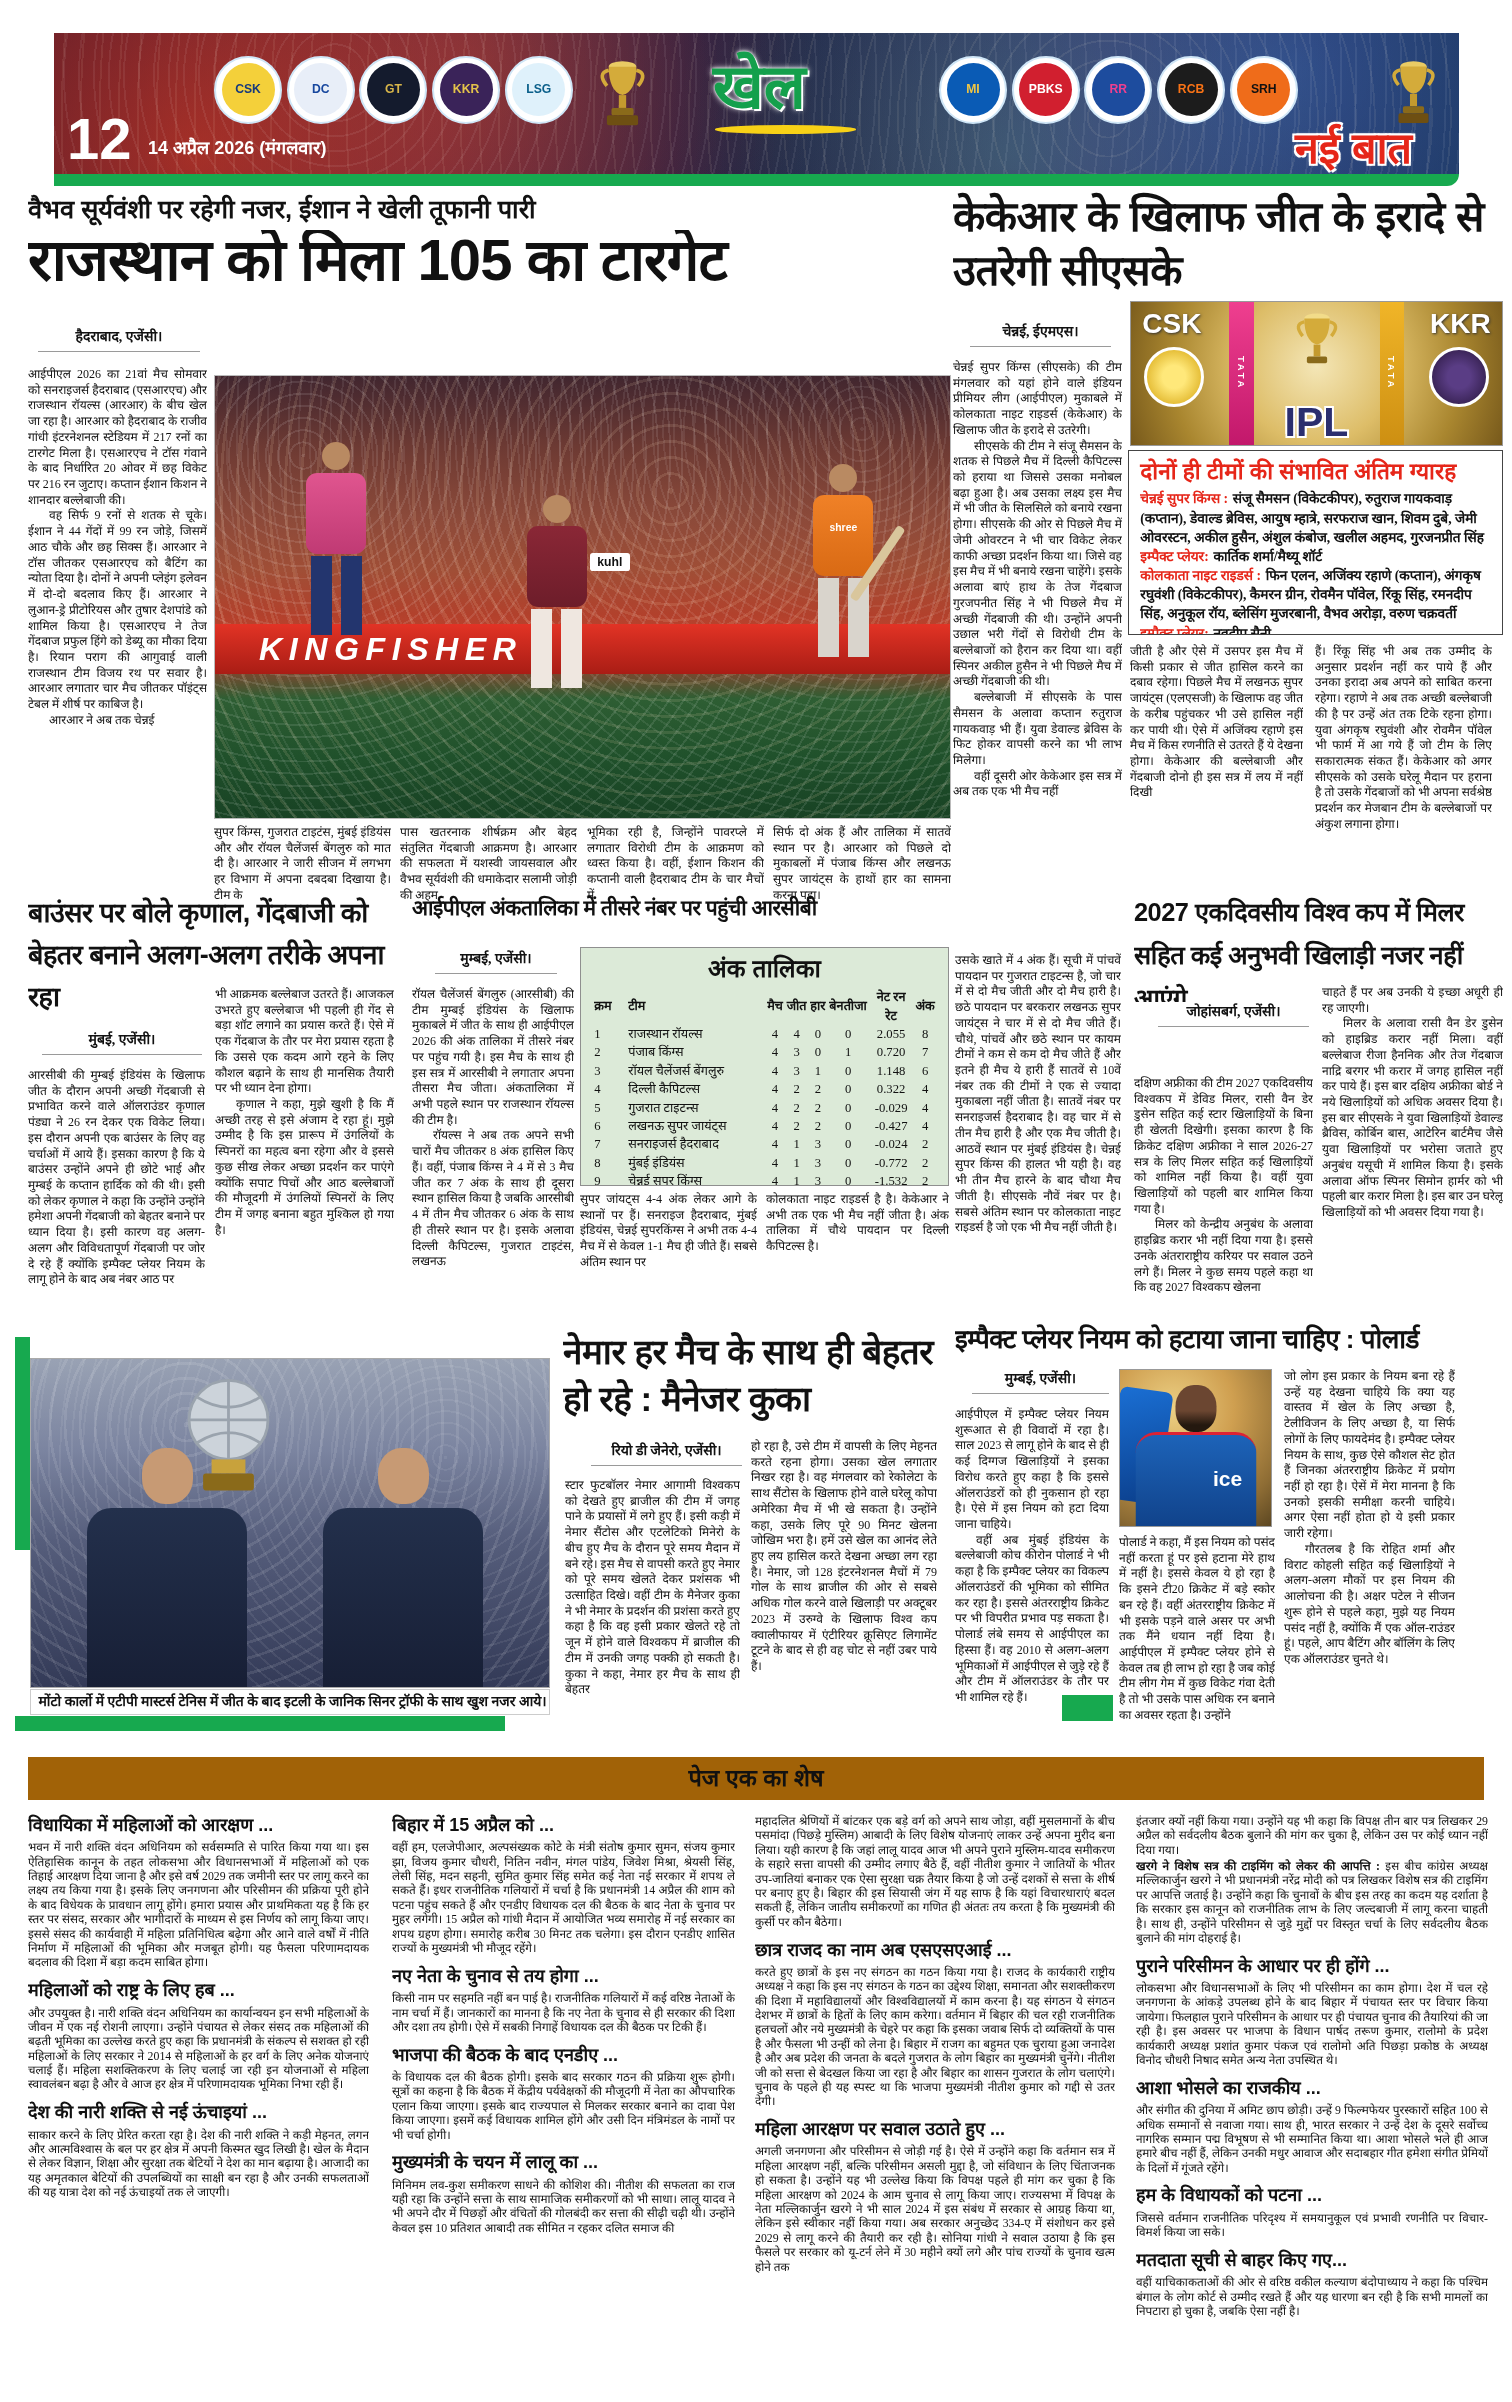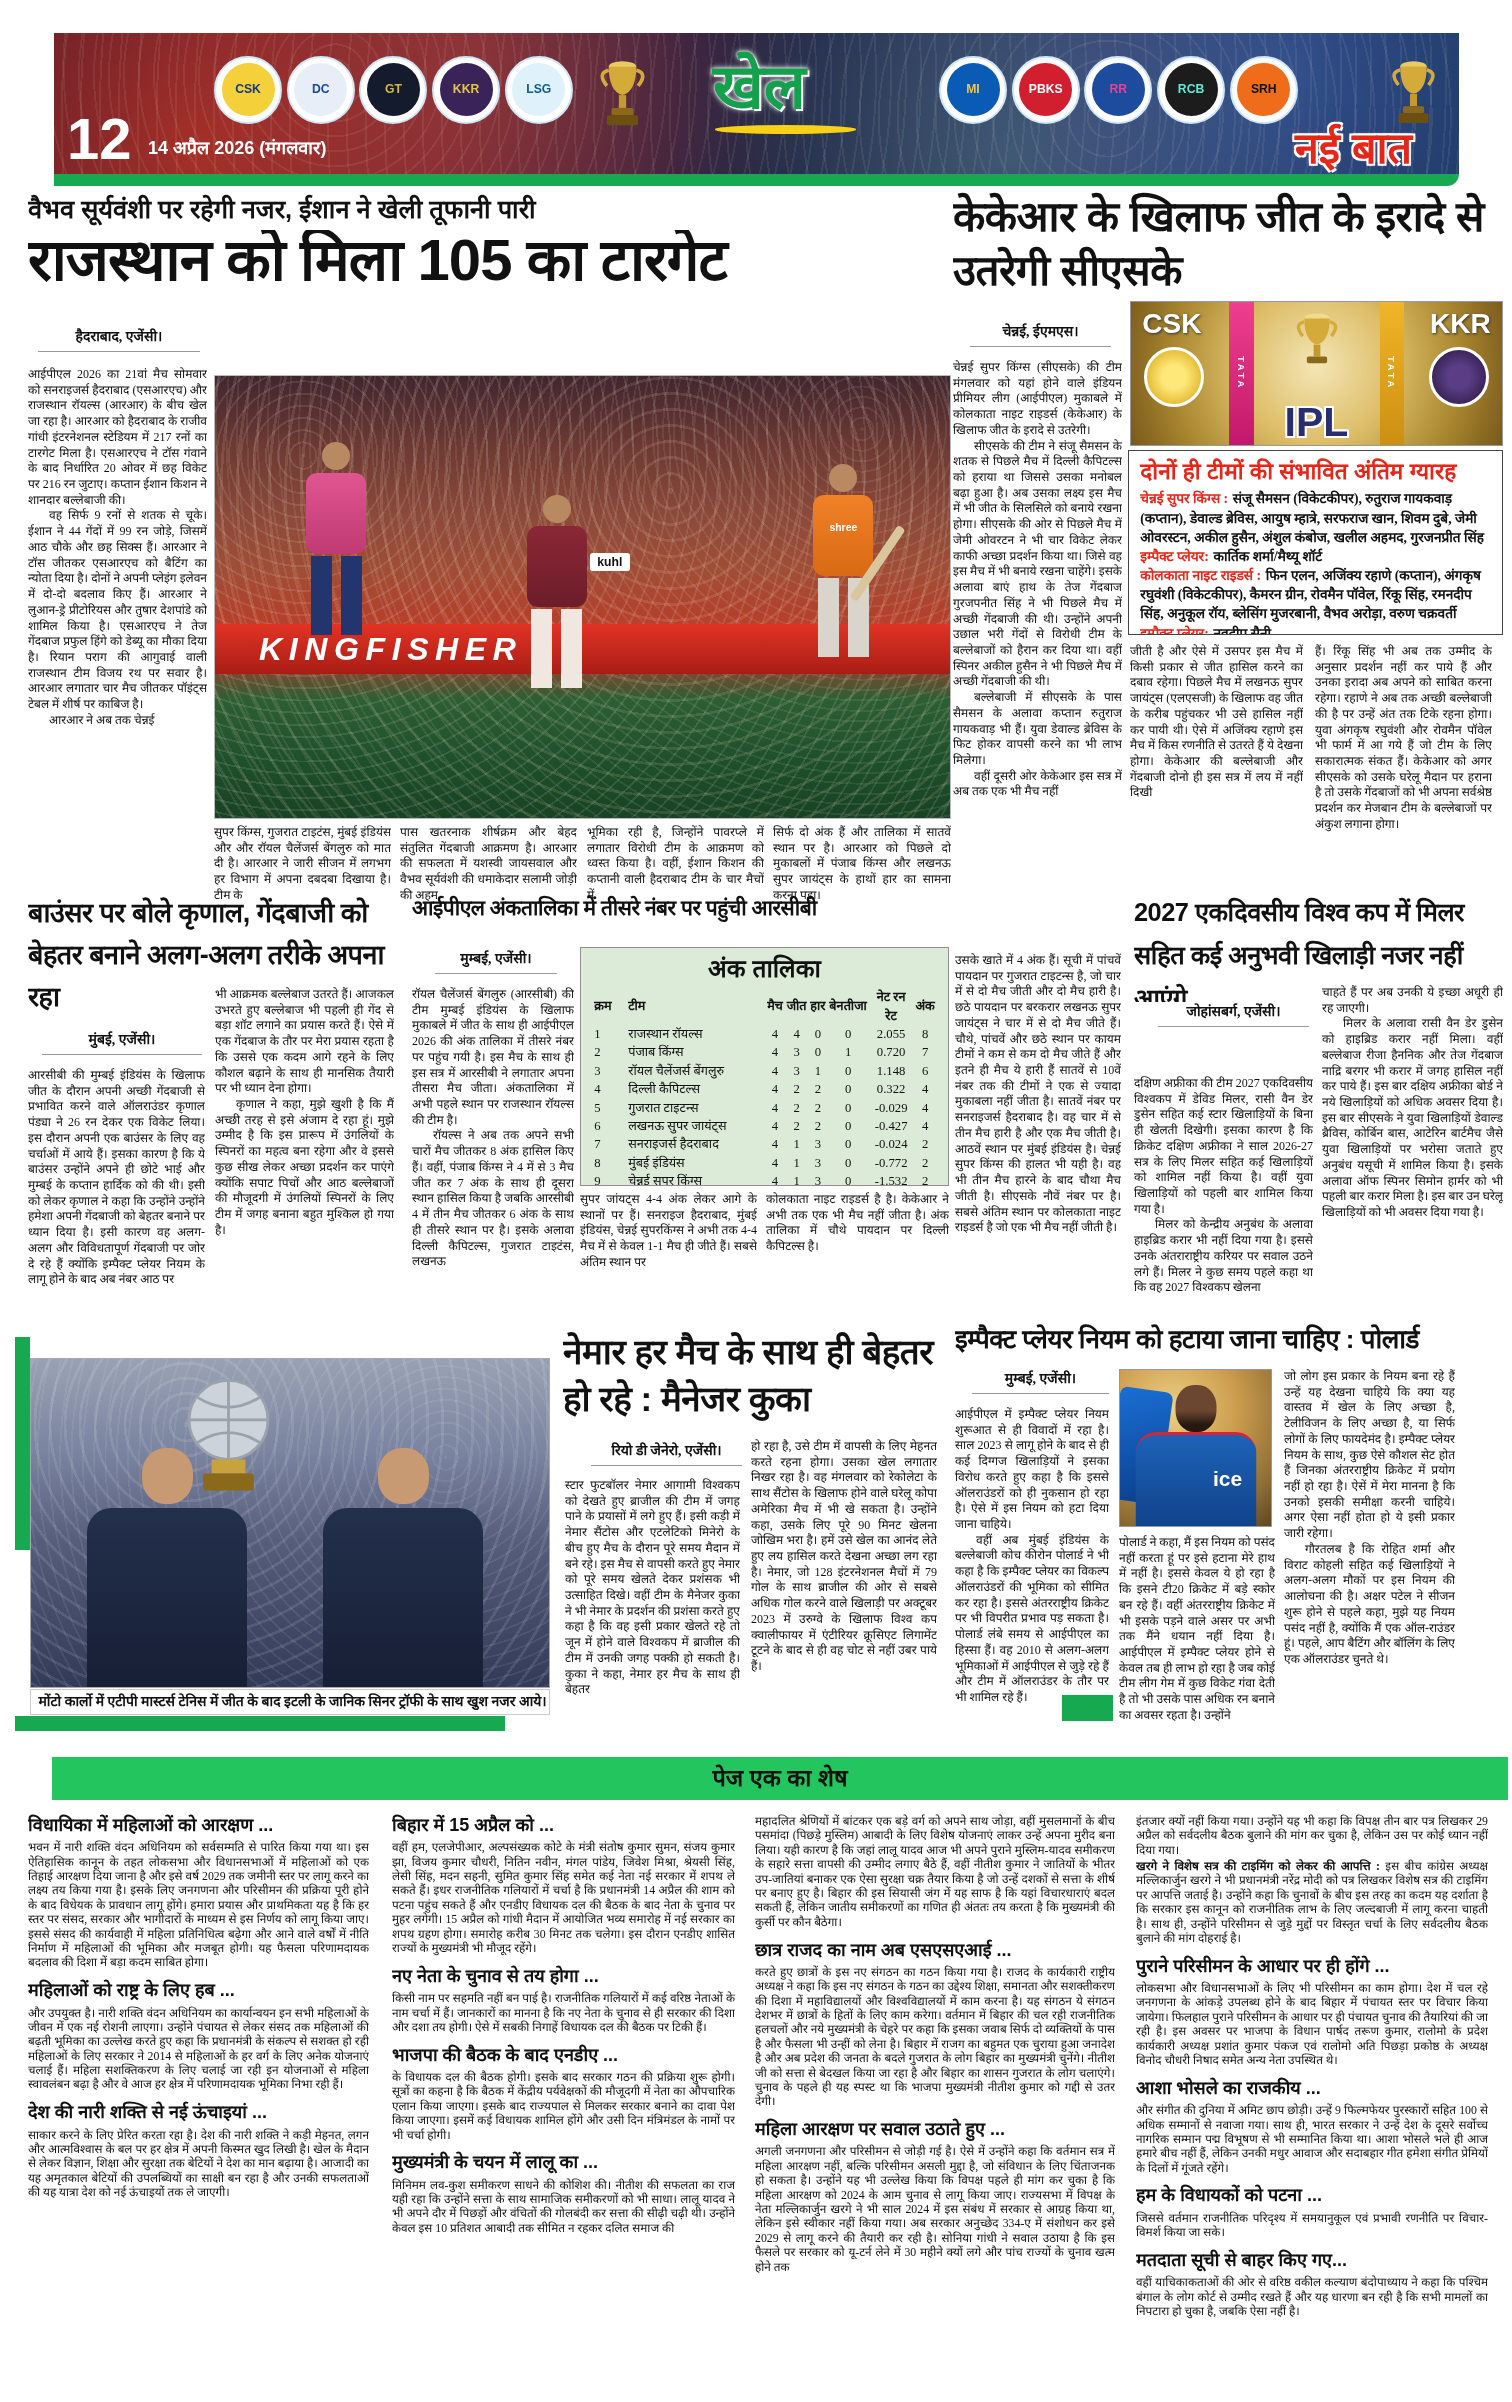--- a/index.html
+++ b/index.html
@@ -19,21 +19,21 @@
     background:repeating-radial-gradient(circle at 20% 30%, rgba(255,255,255,.07) 0 1.9px, transparent 1.9px 15px),
                repeating-radial-gradient(circle at 75% 60%, rgba(255,240,210,.08) 0 1.9px, transparent 1.9px 19px);}
   .pageno{position:absolute;left:13px;bottom:5.6px;color:#fff;font:900 58px/1 "Liberation Sans",sans-serif;z-index:3;}
   .mast-date{position:absolute;left:94px;bottom:17px;color:#fff;font:700 18px/1 "Liberation Sans",sans-serif;z-index:3;}
   .logo-row{position:absolute;top:22.6px;display:flex;gap:4.7px;z-index:3;}
   .g1{left:160px;}.g2{left:885px;}
   .logo{width:68px;height:68px;border-radius:50%;background:#fff;border:2.8px solid #cfe6f7;display:flex;align-items:center;justify-content:center;}
   .logo i{width:53px;height:53px;border-radius:50%;display:flex;align-items:center;justify-content:center;font:900 12.2px/1 "Liberation Sans",sans-serif;font-style:normal;}
   .l0 i{background:#f4d03a;color:#173a7c}.l1 i{background:#e8eef8;color:#17479e}.l2 i{background:#141b2d;color:#d8b64a}
   .l3 i{background:#3a2359;color:#e3c34a}.l4 i{background:#dff1fb;color:#0a5f8a}.l5 i{background:#0a5bb5;color:#f2c744}
-  .l6 i{background:#d11f2f;color:#fff}.l7 i{background:#1d4c9e;color:#ef3f8f}.l8 i{background:#1c1c1c;color:#5eead4}
+  .l6 i{background:#d11f2f;color:#fff}.l7 i{background:#1d4c9e;color:#ef3f8f}.l8 i{background:#1c1c1c;color:#f97316}
   .l9 i{background:#ef6c1a;color:#111}
   .trophy{position:absolute;z-index:2;}
   .t1{left:541px;top:11.3px;}.t2{left:1333px;top:5.6px;}
   .khel{position:absolute;left:659px;top:22.6px;font:900 62px/1 "Liberation Sans",sans-serif;color:#14a04c;
     text-shadow:0 0 6.6px #fff,0 0 2.8px #fff,1.9px 1.9px 0 #fff;z-index:4;}
   .khel-swoosh{position:absolute;left:661px;top:92px;width:141px;height:8.5px;background:#f7d117;border-radius:50%;z-index:4;}
   .brand{position:absolute;left:1241px;top:94px;font:900 43px/1 "Liberation Sans",sans-serif;color:#e62619;z-index:5;
     text-shadow:1.9px 1.9px 0 #fff,-1.9px -1.9px 0 #fff,1.9px -1.9px 0 #fff,-1.9px 1.9px 0 #fff,0 0 3.8px #fff;}
   .greenbar{position:absolute;left:54px;top:174px;width:1405px;height:12.2px;background:#17a94f;border-radius:0 0 13px 0;}
 
@@ -138,22 +138,22 @@
   .photo-pollard{position:absolute;left:1119px;top:1369px;width:153px;height:158px;overflow:hidden;border:0.9px solid #999;
     background:radial-gradient(circle at 35% 25%, #ecd084 0%, #cf9f50 40%, #8d6c34 78%, #5c4722 100%);}
   .p-flag{position:absolute;left:-7.5px;top:19px;width:53px;height:113px;background:linear-gradient(160deg,#1a6fd4,#0b3f8c);transform:rotate(8deg);border-radius:7.5px;}
   .p-head{position:absolute;left:50%;top:15px;transform:translateX(-50%);width:41px;height:47px;border-radius:45%;
     background:linear-gradient(180deg,#6b4631 55%,#24180f 85%);}
   .p-torso{position:absolute;left:50%;top:62px;transform:translateX(-50%);width:121px;height:104px;border-radius:21px 21px 0 0;
     background:linear-gradient(180deg,#1d63b8,#0f3f86);border-top:3.8px solid #d23;}
   .p-text{position:absolute;left:50%;top:98px;transform:translateX(-50%);color:#fff;font:800 21px/1 "Liberation Sans",sans-serif;margin-left:32px;}
 
   
-  .cont-banner{position:absolute;left:28px;top:1757px;width:1456px;height:43px;background:#22c55e;
-    display:flex;align-items:center;justify-content:center;font:900 23.5px/1 "Liberation Sans",sans-serif;margin-left:24px;}
+  .cont-banner{position:absolute;left:28px;top:1757px;width:1456px;height:43px;background:#a16207;
+    display:flex;align-items:center;justify-content:center;font:900 23.5px/1 "Liberation Sans",sans-serif;}
   .bottom-col{position:absolute;top:1814px;height:578px;font-size:11.8px;line-height:1.22;text-align:justify;overflow:hidden;}
   .bottom-col p{margin:0 0 1.9px;text-indent:17px;}
   .bottom-col p.noind{text-indent:0;}
   .bottom-col h4{font:900 18px/1.25 "Liberation Sans",sans-serif;margin:9.4px 0 3.8px;text-align:left;}
   .bottom-col h4:first-child{margin-top:0;}
   .bc1{left:28px;width:341px;}.bc2{left:392px;width:343px;}.bc3{left:755px;width:360px;}.bc4{left:1136px;width:352px;}
   .runin{font-weight:800;}
 </style>
 </head>
 <body>

